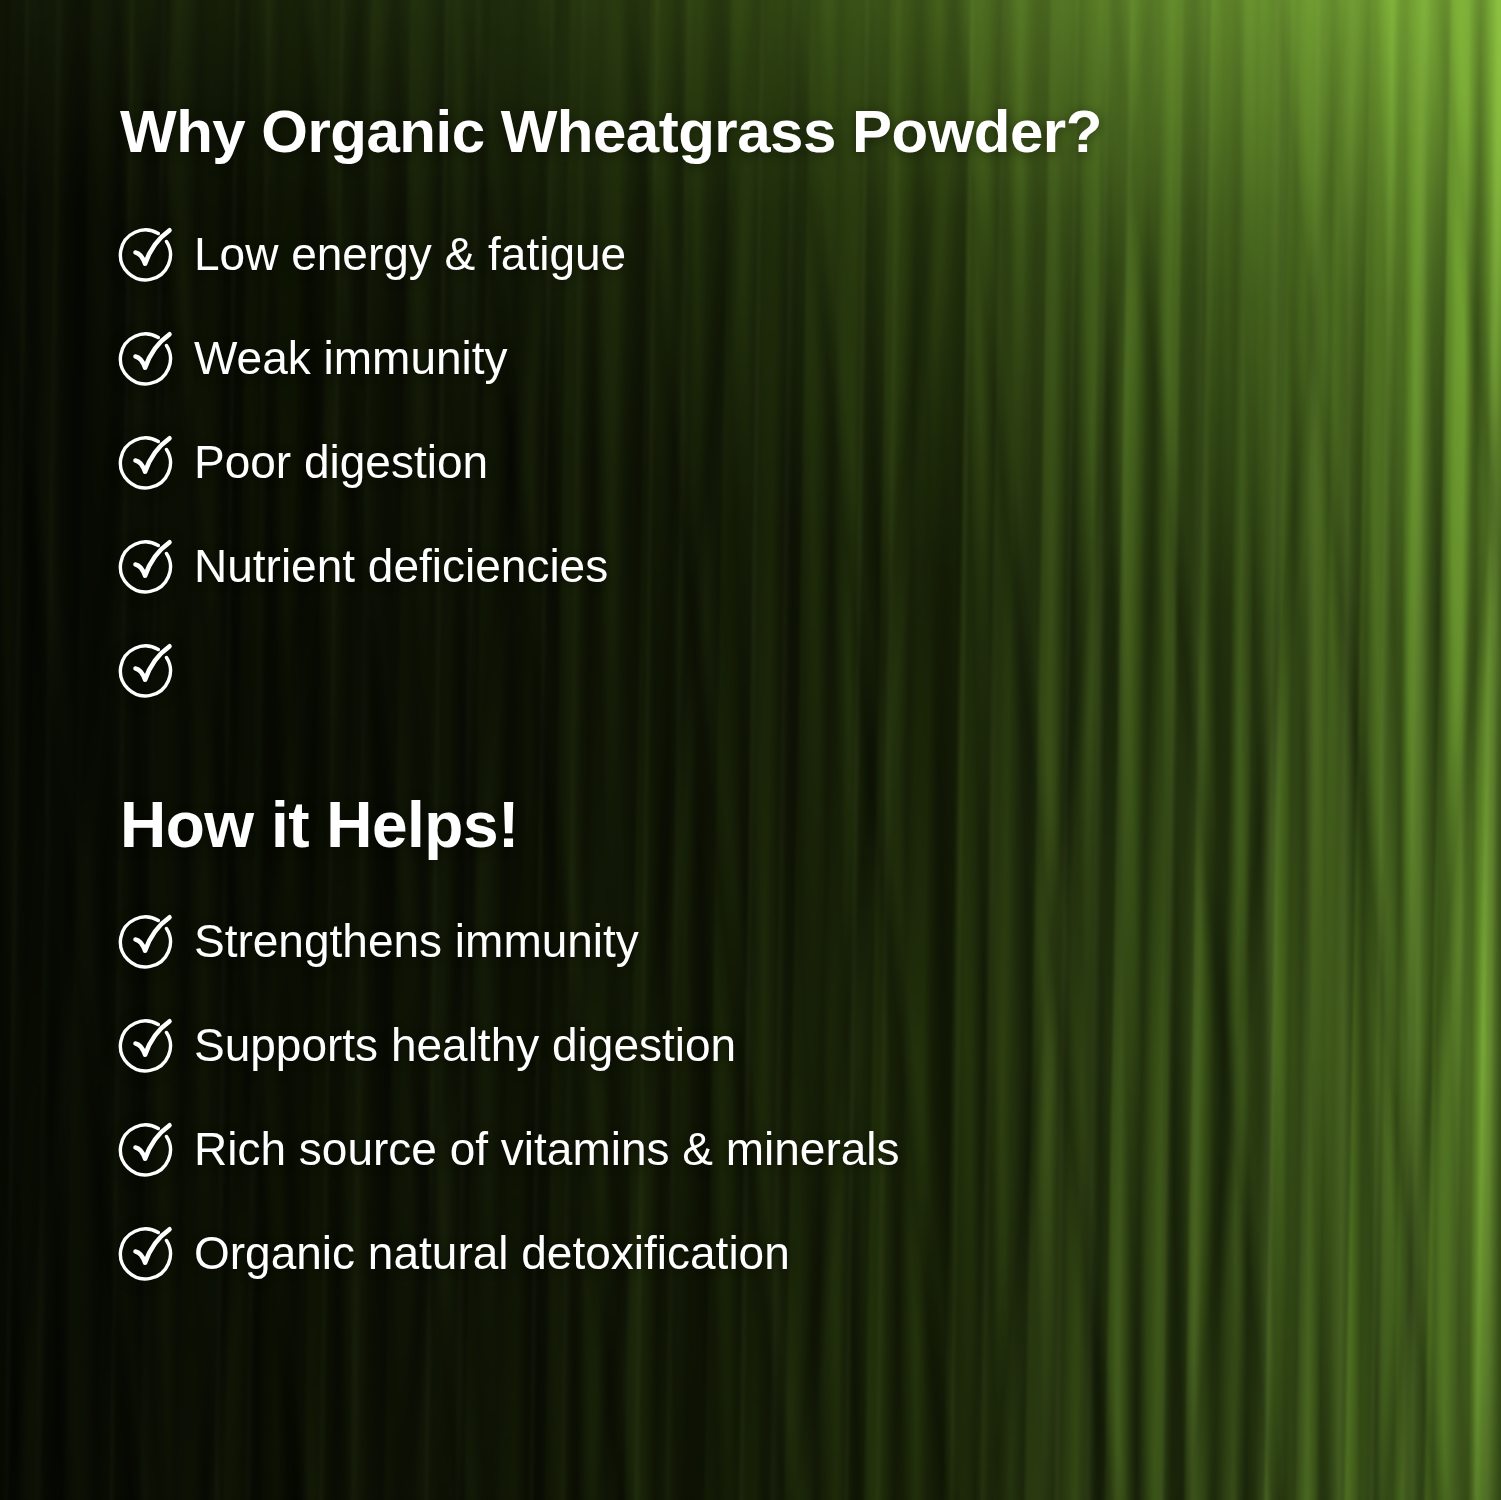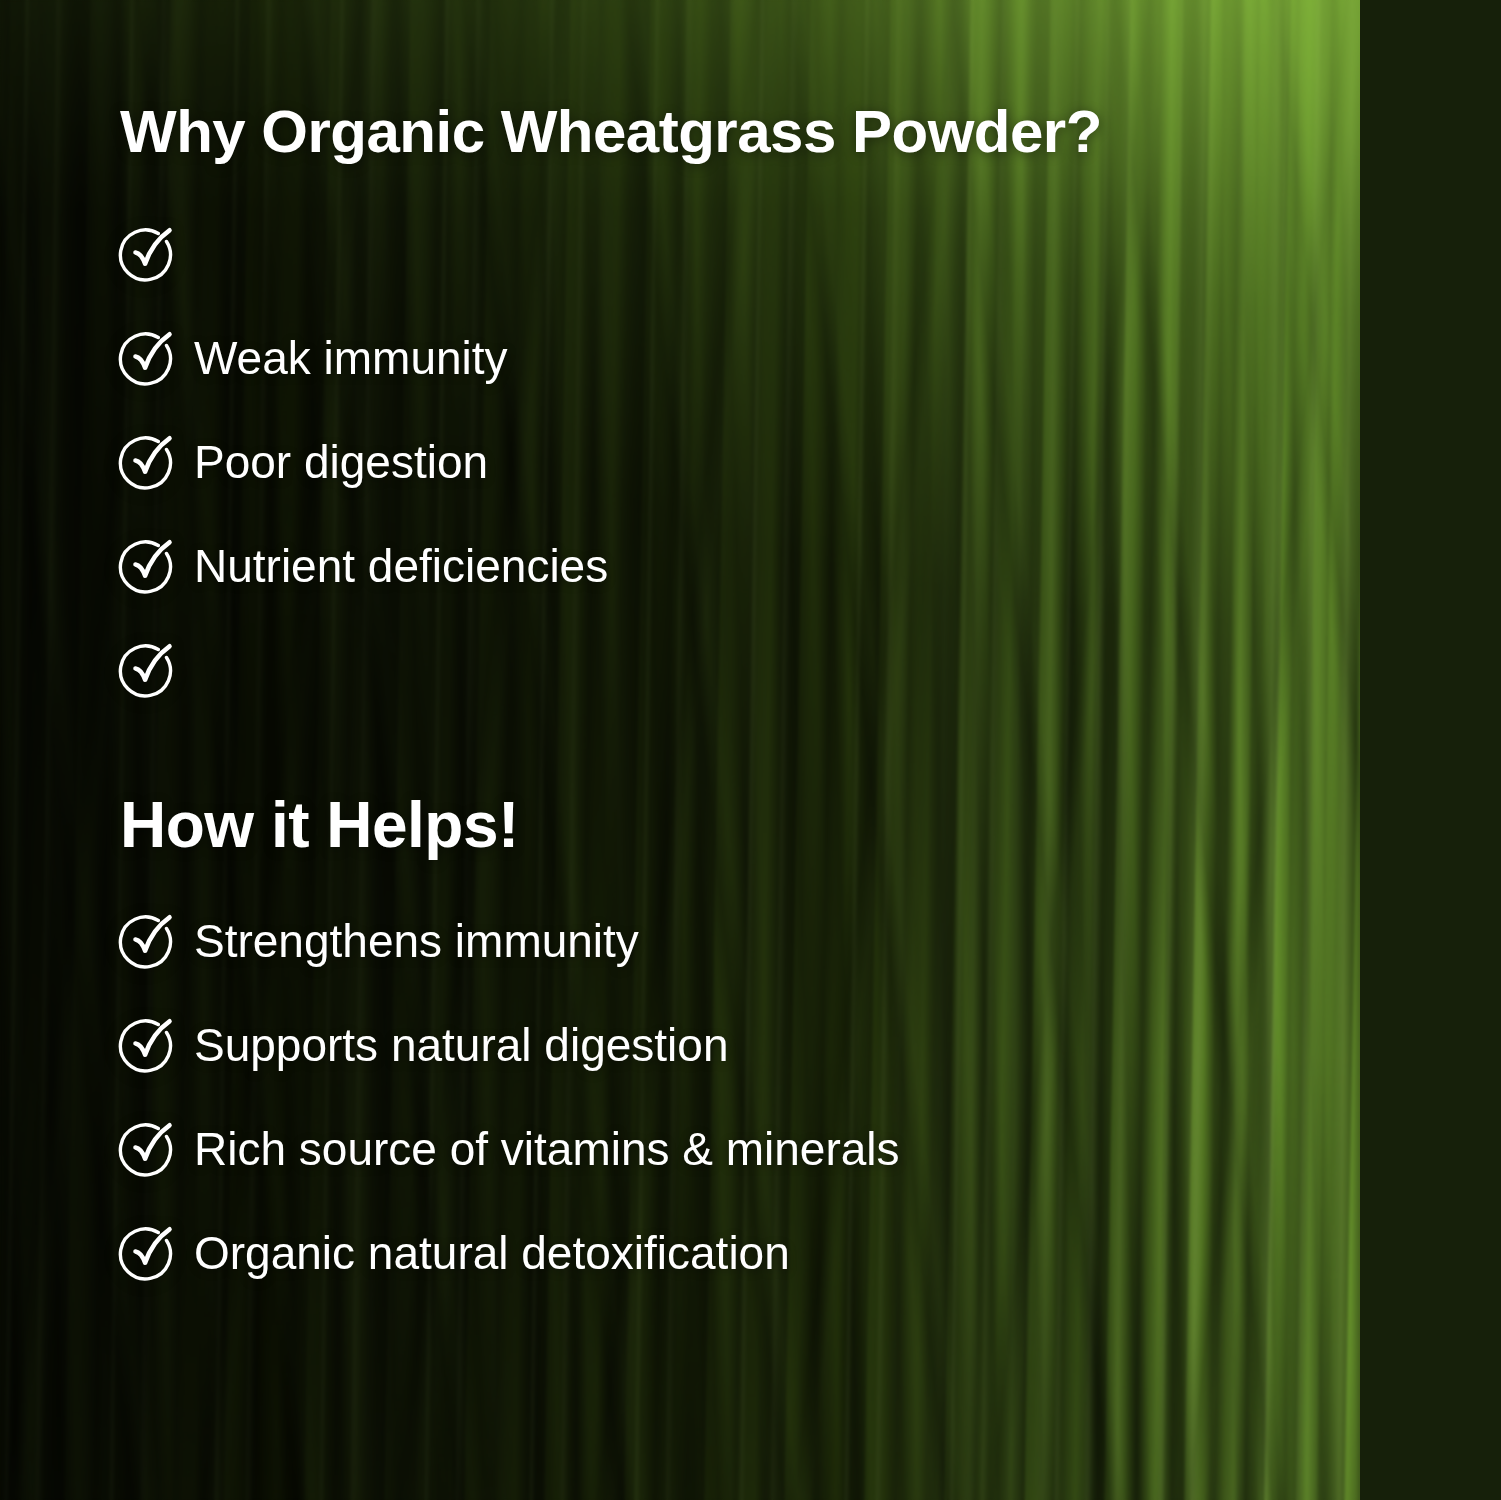--- a/index.html
+++ b/index.html
@@ -6,21 +6,21 @@
 
   html, body {
     width:1501px; height:1500px;
     overflow:hidden;
     background:#16200a;
     font-family:"Liberation Sans", sans-serif;
   }
 
   #poster {
     position:relative;
-    width:1360px; height:1500px;
+    width:1501px; height:1500px;
     overflow:hidden;
   }
 
   
   .bg { position:absolute; inset:0; }
 
   
   .bg-base {
     background:
       linear-gradient(90deg,
@@ -217,20 +217,21 @@
 
     <div class="list" id="list-1">
 
       <div class="row">
         <span class="check-icon">
           <svg viewBox="0 0 58 58" aria-hidden="true">
             <path d="M48.5 16.5a25 25 0 1 1-8.2-8.0" fill="none" stroke="#fff" stroke-width="3.4" stroke-linecap="round"></path>
             <path d="M17.5 27.5c3.6 0.6 7.0 4.2 9.6 11.2 4.6-13.6 13.2-25.6 24.4-33.4" fill="none" stroke="#fff" stroke-width="4.6" stroke-linecap="round" stroke-linejoin="round"></path>
           </svg>
         </span>
+        <span class="row-label">Low energy &amp; fatigue</span>
       </div>
 
       <div class="row">
         <span class="check-icon">
           <svg viewBox="0 0 58 58" aria-hidden="true">
             <path d="M48.5 16.5a25 25 0 1 1-8.2-8.0" fill="none" stroke="#fff" stroke-width="3.4" stroke-linecap="round"></path>
             <path d="M17.5 27.5c3.6 0.6 7.0 4.2 9.6 11.2 4.6-13.6 13.2-25.6 24.4-33.4" fill="none" stroke="#fff" stroke-width="4.6" stroke-linecap="round" stroke-linejoin="round"></path>
           </svg>
         </span>
         <span class="row-label">Weak immunity</span>
@@ -282,21 +283,21 @@
         <span class="row-label">Strengthens immunity</span>
       </div>
 
       <div class="row">
         <span class="check-icon">
           <svg viewBox="0 0 58 58" aria-hidden="true">
             <path d="M48.5 16.5a25 25 0 1 1-8.2-8.0" fill="none" stroke="#fff" stroke-width="3.4" stroke-linecap="round"></path>
             <path d="M17.5 27.5c3.6 0.6 7.0 4.2 9.6 11.2 4.6-13.6 13.2-25.6 24.4-33.4" fill="none" stroke="#fff" stroke-width="4.6" stroke-linecap="round" stroke-linejoin="round"></path>
           </svg>
         </span>
-        <span class="row-label">Supports natural digestion</span>
+        <span class="row-label">Supports healthy digestion</span>
       </div>
 
       <div class="row">
         <span class="check-icon">
           <svg viewBox="0 0 58 58" aria-hidden="true">
             <path d="M48.5 16.5a25 25 0 1 1-8.2-8.0" fill="none" stroke="#fff" stroke-width="3.4" stroke-linecap="round"></path>
             <path d="M17.5 27.5c3.6 0.6 7.0 4.2 9.6 11.2 4.6-13.6 13.2-25.6 24.4-33.4" fill="none" stroke="#fff" stroke-width="4.6" stroke-linecap="round" stroke-linejoin="round"></path>
           </svg>
         </span>
         <span class="row-label">Rich source of vitamins &amp; minerals</span>

